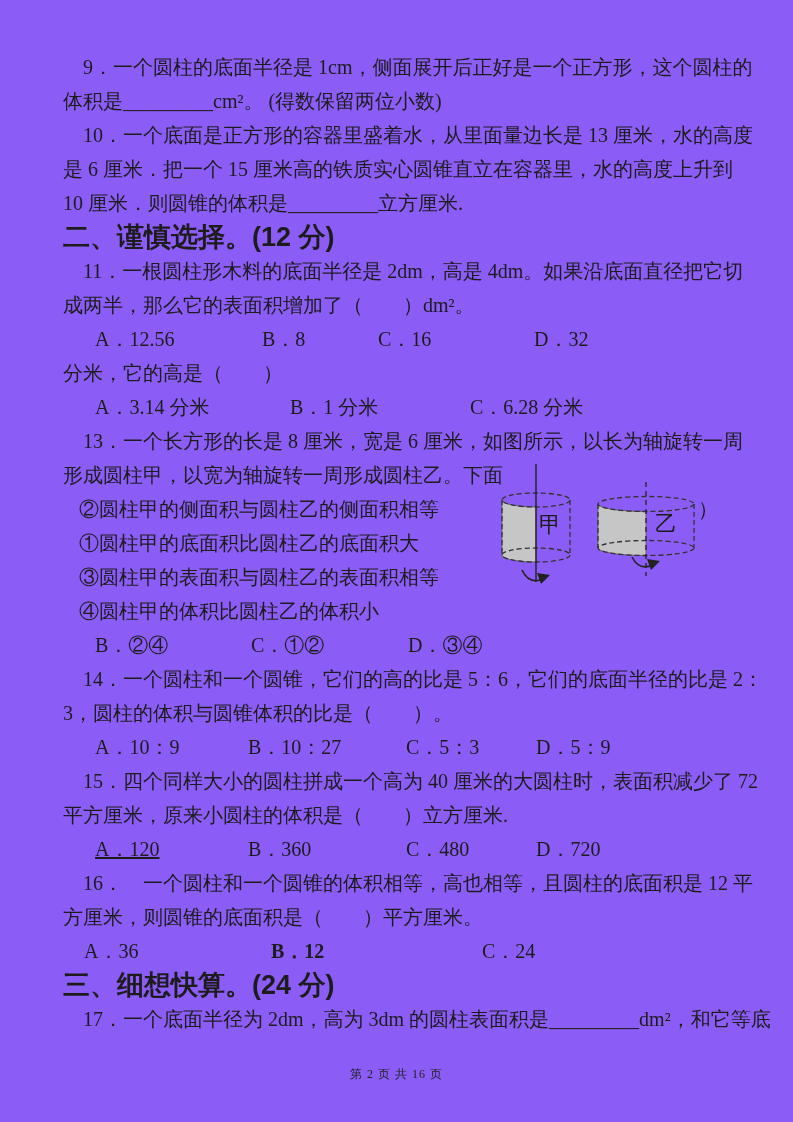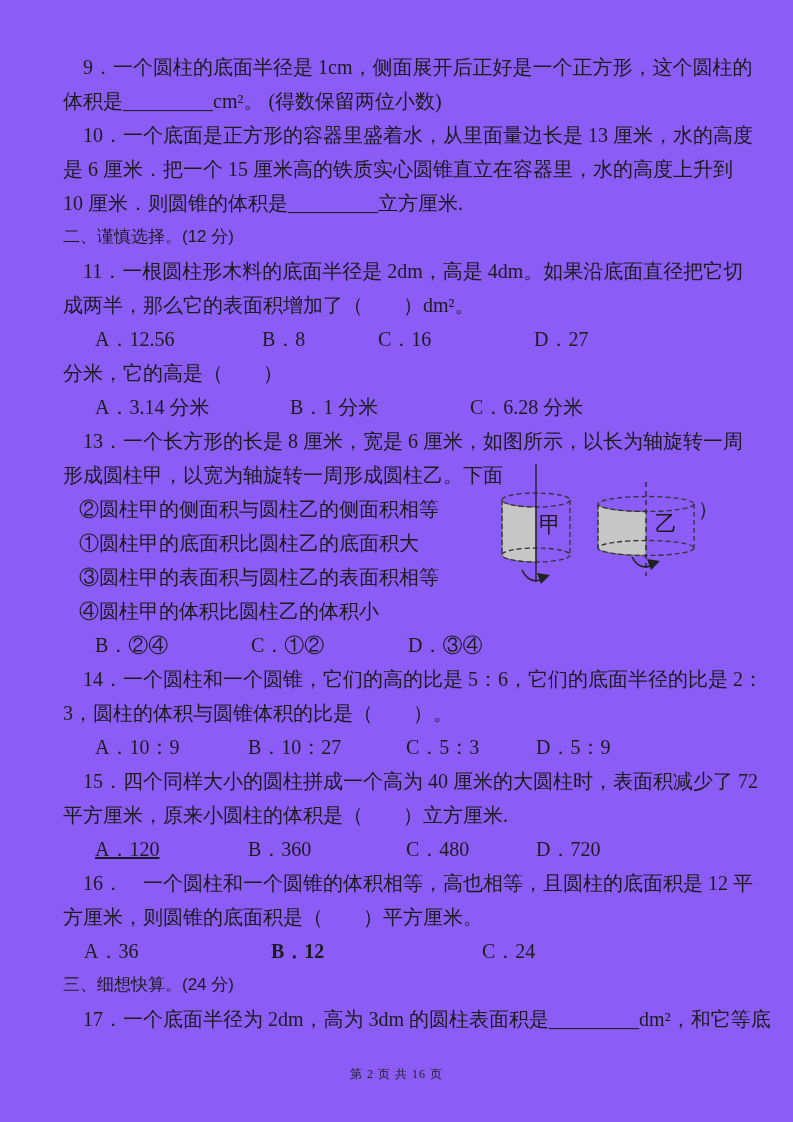--- a/index.html
+++ b/index.html
@@ -10,21 +10,21 @@
     font-family:"Liberation Serif","DejaVu Serif",serif;
     font-size:20px;color:#1c1c1c;
     overflow:hidden;
   }
   .content{position:absolute;left:63px;top:50px;width:680px;}
   .line{height:34px;line-height:34px;white-space:nowrap;}
   .indent{padding-left:20px;}
   .stmt{padding-left:16px;}
   .sec{
     font-family:"Liberation Sans","DejaVu Sans",sans-serif;
-    font-weight:400;font-size:17px;
+    font-weight:700;font-size:27px;
   }
   .optrow{display:flex;padding-left:32px;align-items:flex-end;}
   .optrow span{display:block;white-space:nowrap;}
   .r11 span:nth-child(1){width:167px;}
   .r11 span:nth-child(2){width:116px;}
   .r11 span:nth-child(3){width:156px;}
   .r12 span:nth-child(1){width:195px;}
   .r12 span:nth-child(2){width:180px;}
   .r13 span:nth-child(1){width:156px;}
   .r13 span:nth-child(2){width:157px;}
@@ -68,21 +68,21 @@
     <div class="line">10 厘米．则圆锥的体积是_________立方厘米.</div>
 
     <div class="line sec">二、谨慎选择。(12 分)</div>
 
     <div class="line indent">11．一根圆柱形木料的底面半径是 2dm，高是 4dm。如果沿底面直径把它切</div>
     <div class="line">成两半，那么它的表面积增加了（　　）dm²。</div>
     <div class="line optrow r11">
       <span>A．12.56</span>
       <span>B．8</span>
       <span>C．16</span>
-      <span>D．27</span>
+      <span>D．32</span>
     </div>
 
     <div class="line">分米，它的高是（　　）</div>
     <div class="line optrow r12">
       <span>A．3.14 分米</span>
       <span>B．1 分米</span>
       <span>C．6.28 分米</span>
     </div>
 
     <div class="line indent">13．一个长方形的长是 8 厘米，宽是 6 厘米，如图所示，以长为轴旋转一周</div>

